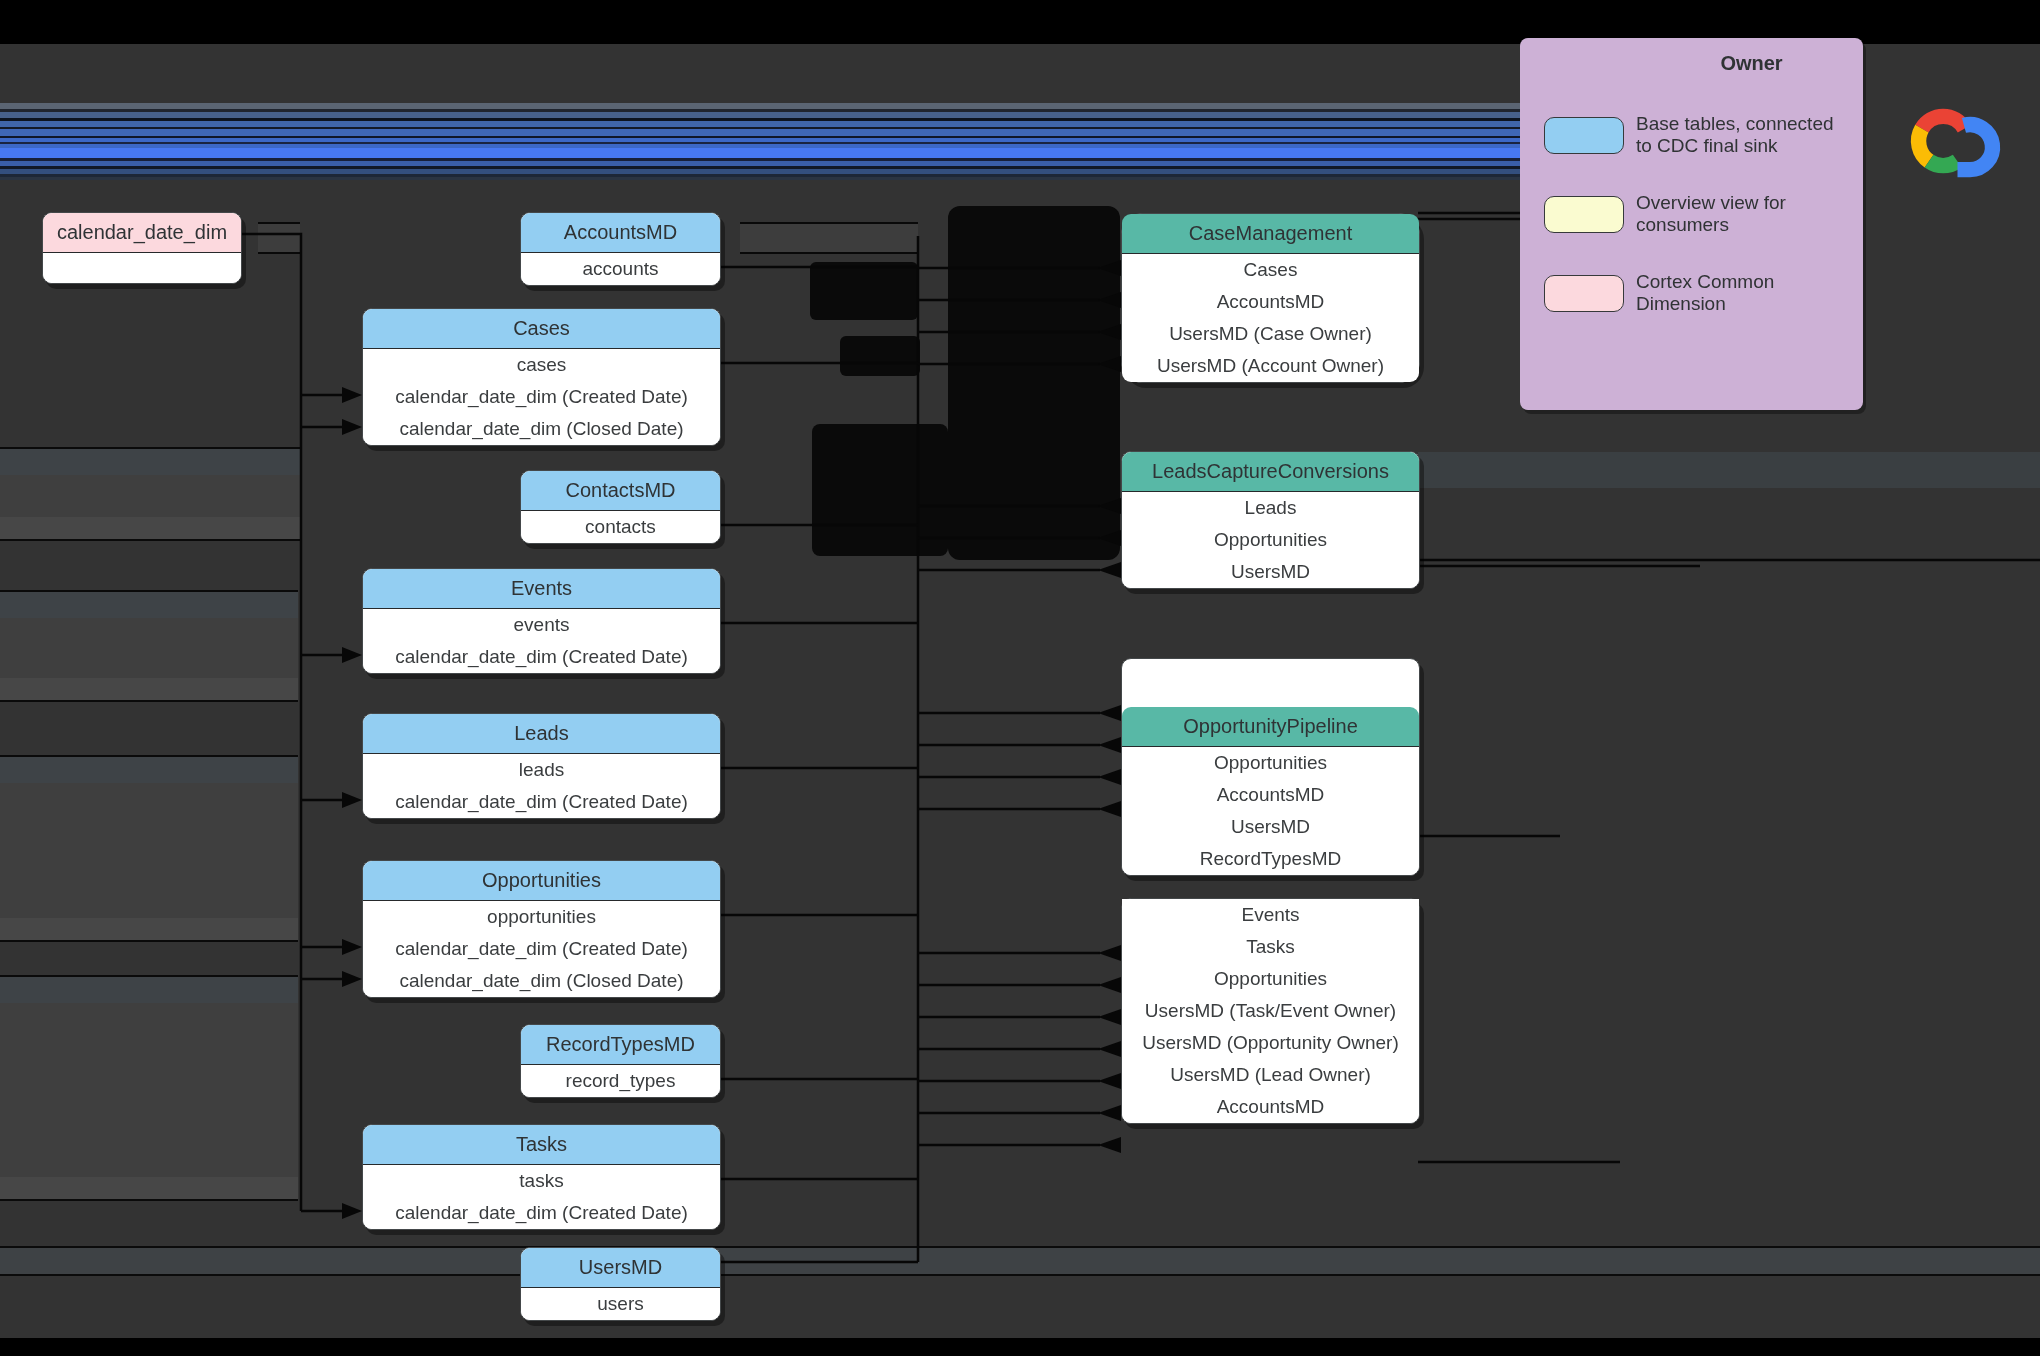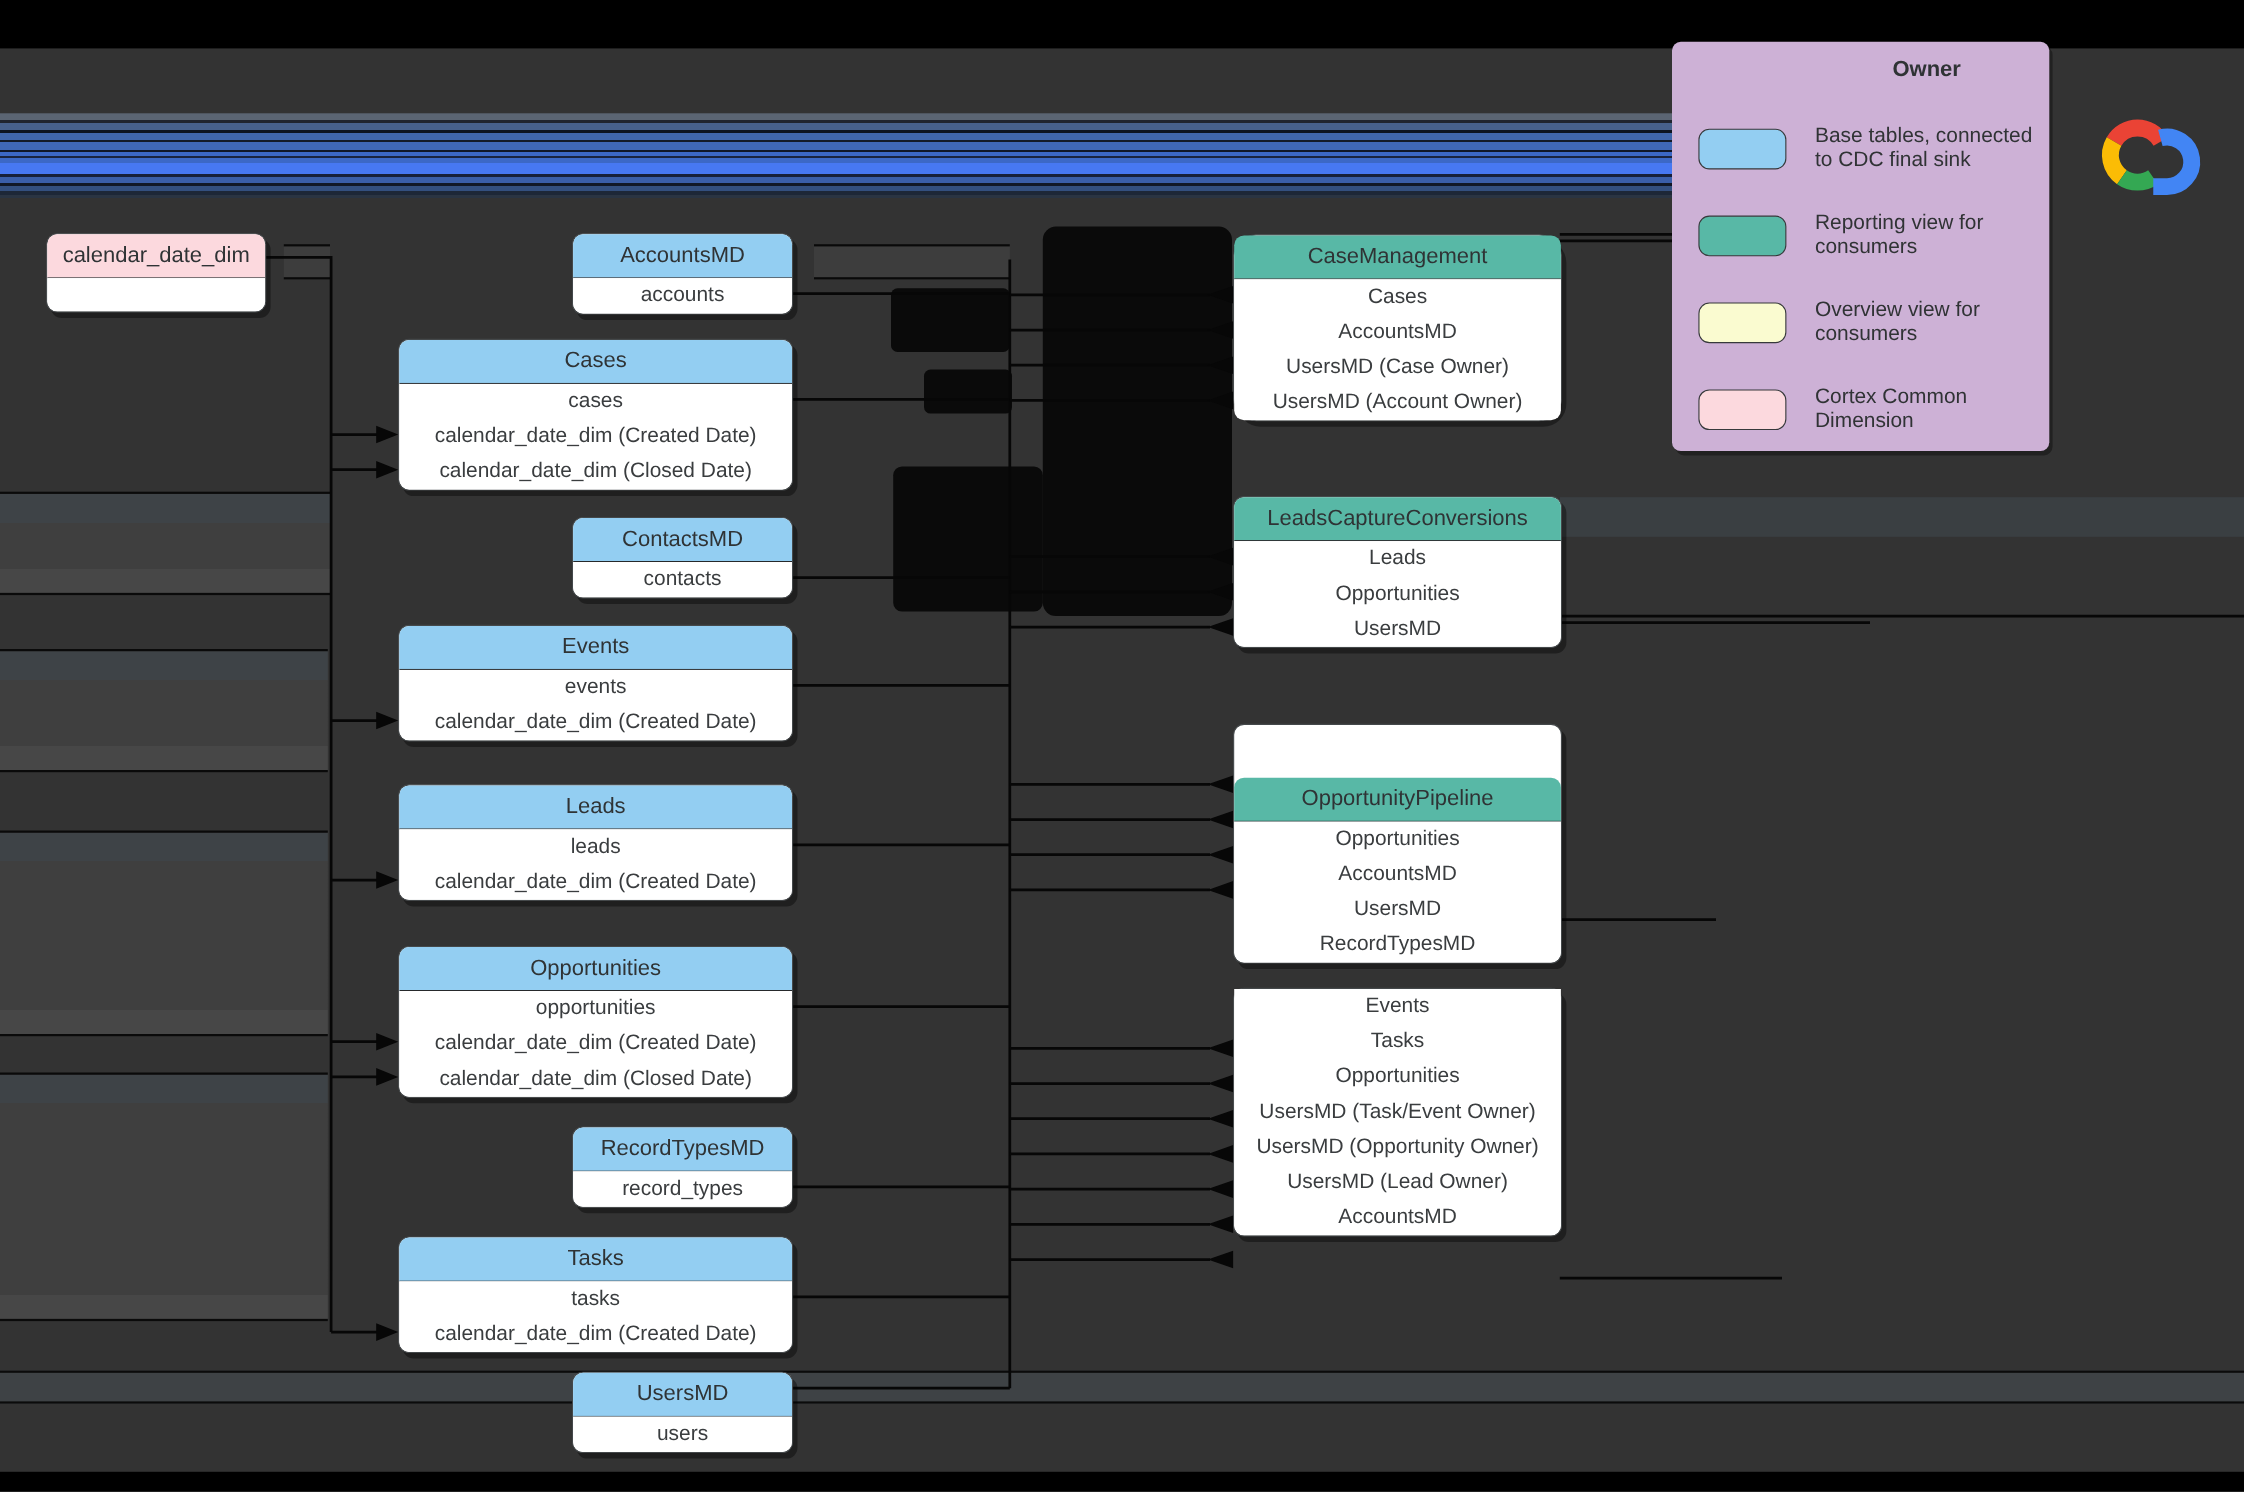--- a/index.html
+++ b/index.html
@@ -63,21 +63,21 @@
     left:1520px; top:38px; width:343px; height:372px;
     background:#cdb1d6; border-radius:8px;
     box-shadow:3px 4px 0 rgba(0,0,0,0.35);
     box-sizing:border-box;
   }
   .legend-title{
     margin:14px 0 38px 130px; width:203px; text-align:center;
     font-size:20px; font-weight:bold; color:#2f3335;
   }
   .legend-item{
-    display:flex; align-items:center; gap:26px;
+    display:flex; align-items:center; gap:12px;
     padding-left:24px; margin-bottom:35px; min-height:44px;
   }
   .legend-swatch{
     width:80px; height:37px; border-radius:10px;
     border:1.5px solid #36393b; flex:0 0 auto; box-sizing:border-box;
   }
   .legend-label{
     width:212px; font-size:19px; line-height:22px; color:#303335;
   }
   
@@ -288,24 +288,20 @@
       </div>
     </div>
 
   <div class="abs" id="legend">
     <div class="legend-title">Owner</div>
     <div class="legend-item">
       <span class="legend-swatch" style="background: rgb(147, 206, 242);"></span>
       <span class="legend-label">Base tables, connected to CDC final sink</span>
     </div>
     <div class="legend-item">
-      <span class="legend-swatch" style="background: rgb(88, 184, 166);"></span>
-      <span class="legend-label">Reporting view for consumers</span>
-    </div>
-    <div class="legend-item">
       <span class="legend-swatch" style="background: rgb(250, 251, 208);"></span>
       <span class="legend-label">Overview view for consumers</span>
     </div>
     <div class="legend-item">
       <span class="legend-swatch" style="background: rgb(252, 217, 222);"></span>
       <span class="legend-label">Cortex Common Dimension</span>
     </div>
   </div>
 
   <svg class="abs" id="gcp-logo" width="105" height="86" viewBox="0 0 100 84">

